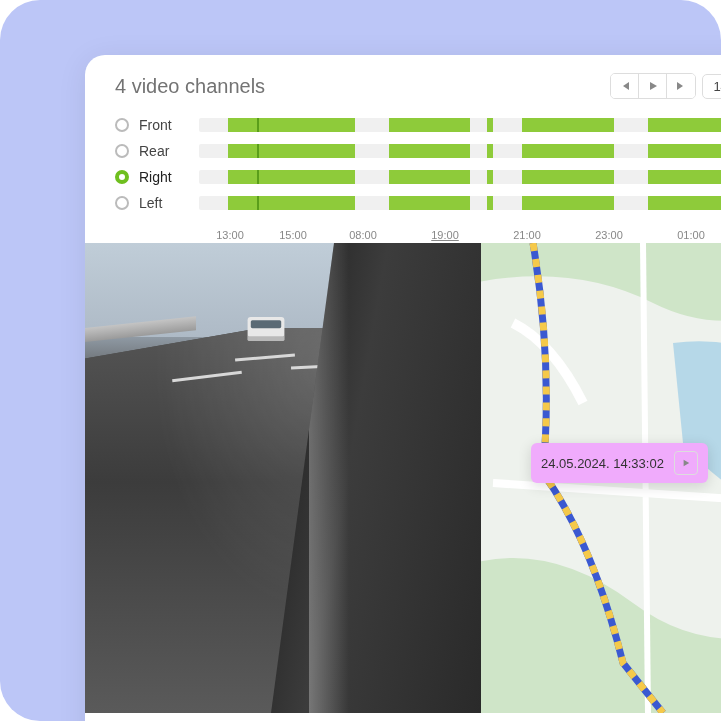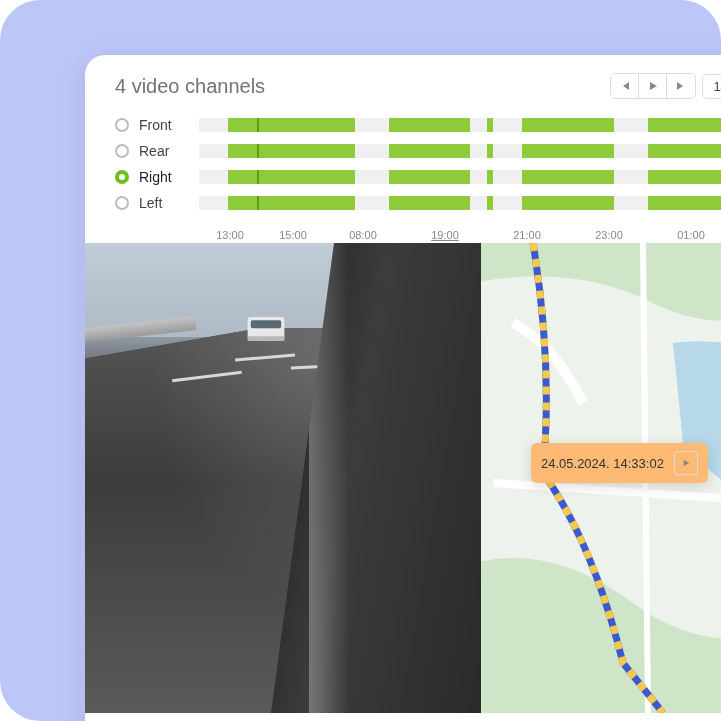--- a/index.html
+++ b/index.html
@@ -31,21 +31,21 @@
 .road { position:absolute; top:18%; left:0; right:0; bottom:0; background: #4a4a4a; clip-path: polygon(0 8%, 45% 0, 100% 0, 100% 100%, 0 100%); }
 .road::after { content:''; position:absolute; inset:0; background: radial-gradient(ellipse at 60% 10%, rgba(255,255,255,0.15), transparent 50%), linear-gradient(to bottom, #555, #3c3c3c 40%, #5a5a5a); }
 .lane { position:absolute; background:#d8d8d8; height:3px; }
 .van { position:absolute; width:46px; height:30px; background:#e8e8e8; border-radius:4px 4px 2px 2px; box-shadow: inset 0 -6px 0 rgba(0,0,0,0.2); }
 .van::before { content:''; position:absolute; top:4px; left:4px; right:4px; height:10px; background:#5a6a75; border-radius:2px; }
 .rail { position:absolute; top:18%; left:0; width:28%; height:14px; background: linear-gradient(to bottom,#c4c4c4,#9a9a9a); transform: skewY(-6deg); transform-origin: left; }
 .pillar { position:absolute; right:0; bottom:0; width:210px; height:100%; background: linear-gradient(100deg, #1a1a1a, #3c3c3c 40%, #2a2a2a); clip-path: polygon(30% 0, 100% 0, 100% 100%, 0 100%); }
 .pillar::after { content:''; position:absolute; left:18%; top:0; bottom:0; width:40px; background: linear-gradient(to right, rgba(255,255,255,0.3), transparent); }
 .map-pane { width: 45%; background: #eef2ed; position: relative; overflow: hidden; }
 .map-svg { position:absolute; inset:0; width:100%; height:100%; }
-.map-tooltip { position:absolute; top:200px; left:50px; background:#fdba74; border-radius:6px; padding:8px 10px; display:flex; align-items:center; gap:10px; box-shadow:0 3px 14px rgba(0,0,0,0.14); font-size:13px; color:#333; z-index:10; }
+.map-tooltip { position:absolute; top:200px; left:50px; background:#f0abfc; border-radius:6px; padding:8px 10px; display:flex; align-items:center; gap:10px; box-shadow:0 3px 14px rgba(0,0,0,0.14); font-size:13px; color:#333; z-index:10; }
 .map-play { width:24px; height:24px; border:1px solid #ddd; border-radius:4px; display:flex; align-items:center; justify-content:center; cursor:pointer; }
 .map-play svg { width:8px; height:8px; }
 </style>
 </head>
 <body>
 
 <div class="backdrop"></div>
 
 <div class="panel">
 

